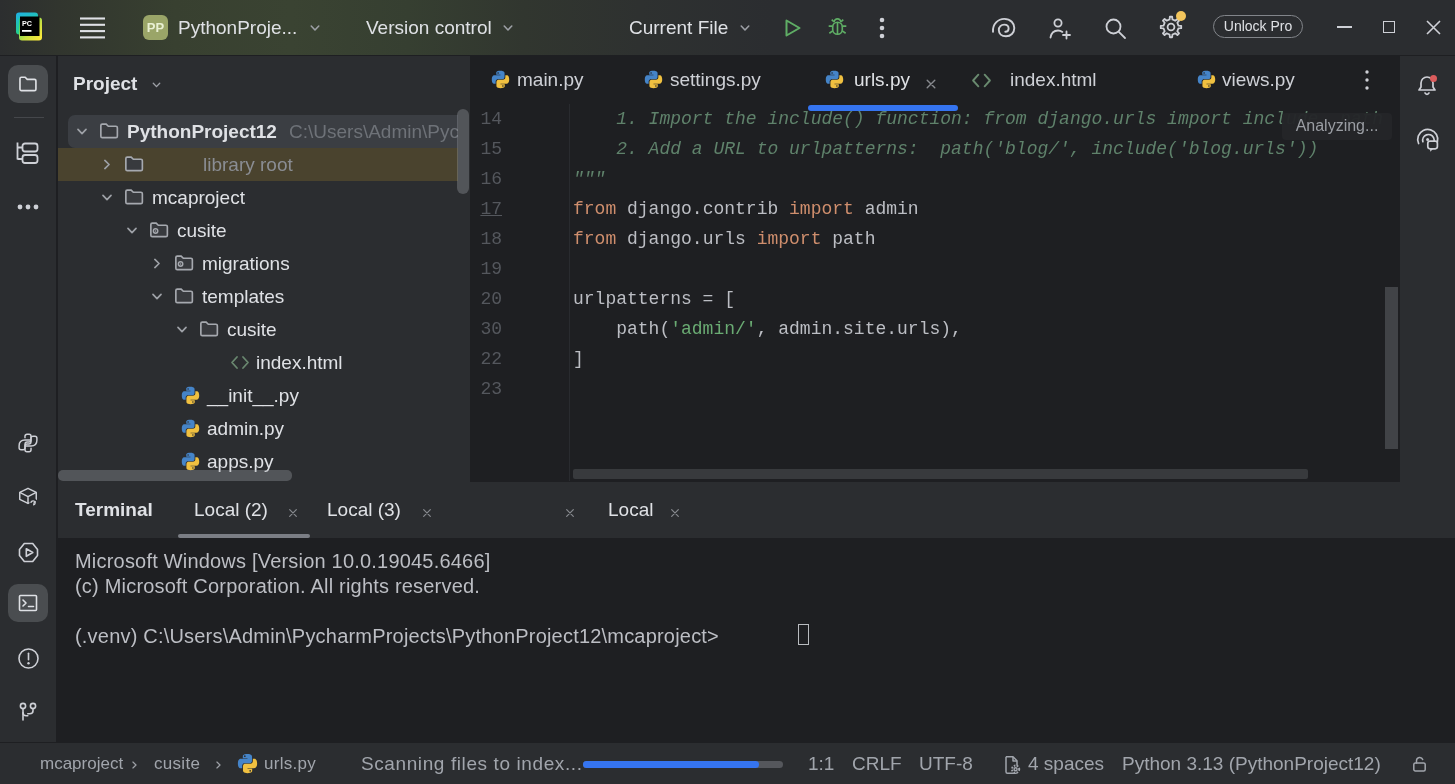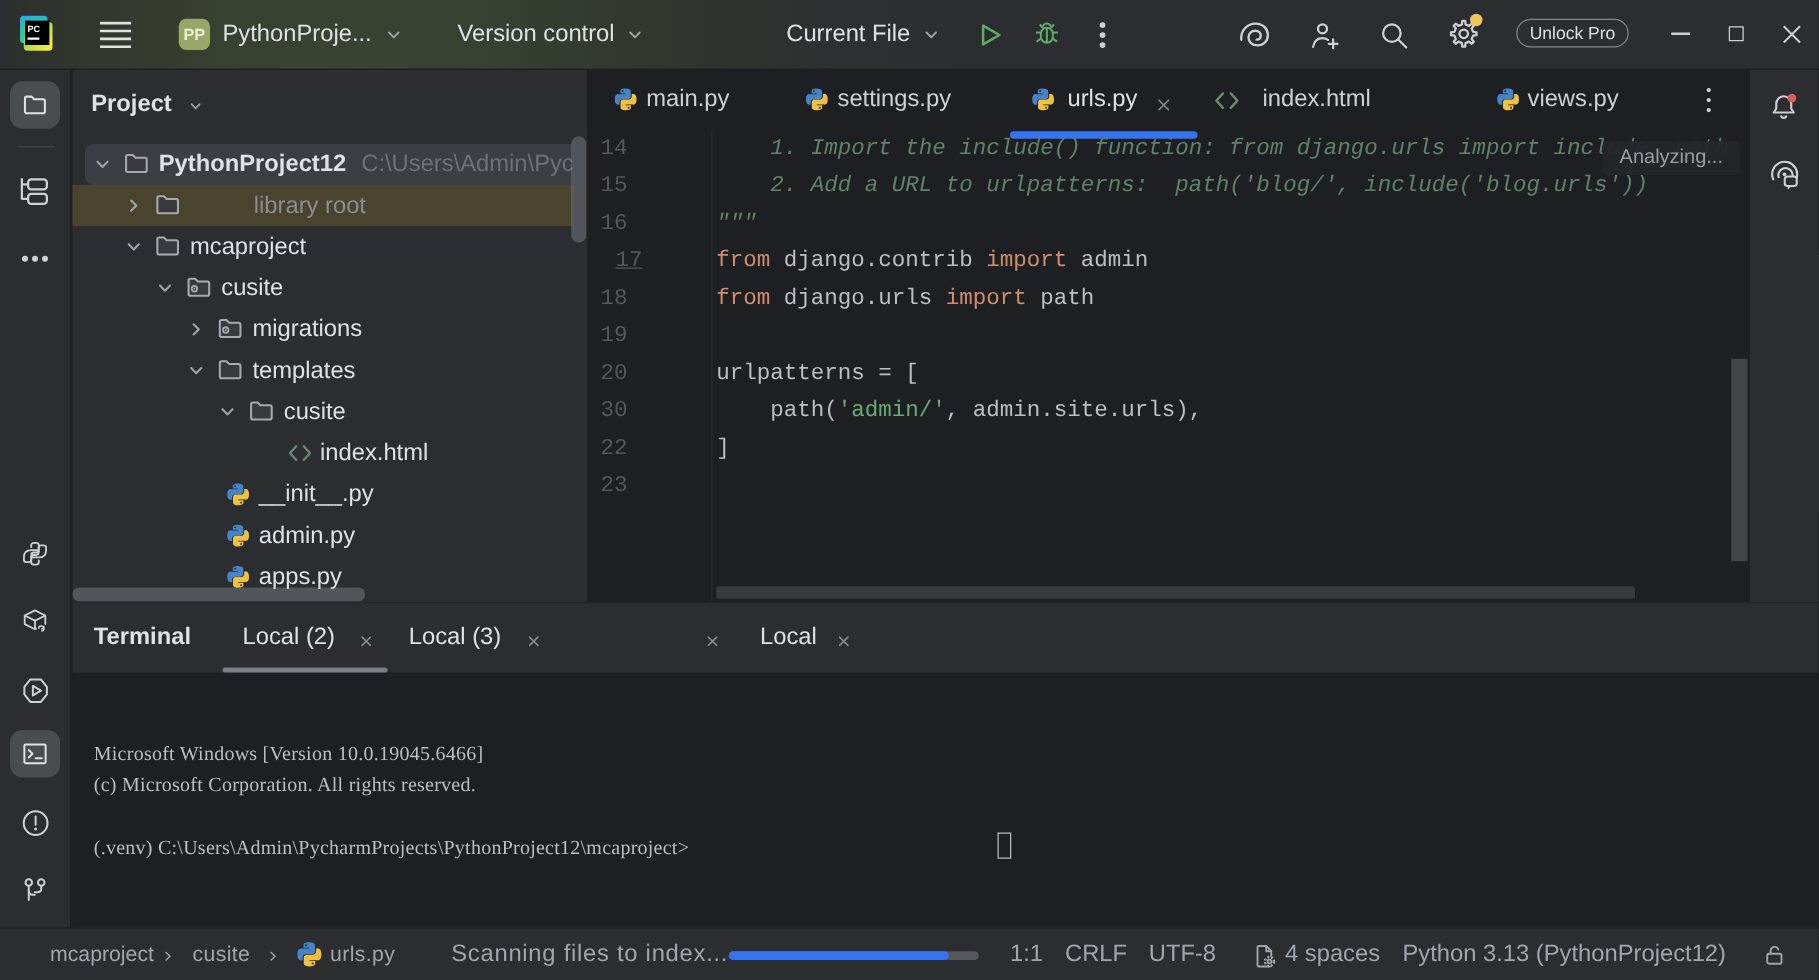--- a/index.html
+++ b/index.html
@@ -36,21 +36,21 @@
 .str { color:#6aab73; }
 
 
 #rightstripe { position:absolute; left:1400px; top:56px; width:55px; height:426px; background:#2b2d30; }
 
 
 #terminal { position:absolute; left:58px; top:482px; width:1397px; height:260px; background:#1e1f22; }
 #termtabs { position:absolute; left:0; top:0; width:1397px; height:56px; background:#2b2d30; }
 .ttab { position:absolute; top:0; height:56px; line-height:56px; font-size:19px; color:#dfe1e5; }
 #termbody { position:absolute; left:0; top:56px; width:1397px; height:204px;
-  font-family:Liberation Serif, serif; font-size:16px; letter-spacing:0.2px; line-height:25px; color:#bcbec4; white-space:pre;margin-top:42px; }
+  font-family:Liberation Sans, sans-serif; font-size:20px; letter-spacing:0.2px; line-height:25px; color:#bcbec4; white-space:pre; }
 
 
 #statusbar { position:absolute; left:0; top:742px; width:1455px; height:42px; background:#2b2d30; border-top:1px solid #1e1f22; }
 .st { position:absolute; top:0; height:42px; line-height:42px; font-size:19px; color:#a1a5ac; }
 .stb { position:absolute; top:0; height:42px; line-height:42px; font-size:17px; color:#a1a5ac; }
 </style>
 </head>
 <body>
 <div id="stage">
 <svg width="0" height="0" style="position:absolute">
@@ -411,21 +411,21 @@
             <circle cx="3" cy="19" r="1.7"></circle>
           </g>
     </svg>
   </div>
 
   <div class="abs" style="left:99px;top:48px;width:1px;height:377px;background:#292b2f;"></div>
 
   <div class="lnum" style="left:0;top:48px;">14</div>
   <div class="lnum" style="left:0;top:78px;">15</div>
   <div class="lnum" style="left:0;top:108px;">16</div>
-  <div class="lnum" style="left:12px;top:138px;text-decoration:underline;">17</div>
+  <div class="lnum" style="left:0;top:138px;text-decoration:underline;">17</div>
   <div class="lnum" style="left:0;top:168px;">18</div>
   <div class="lnum" style="left:0;top:198px;">19</div>
   <div class="lnum" style="left:0;top:228px;">20</div>
   <div class="lnum" style="left:0;top:258px;">30</div>
   <div class="lnum" style="left:0;top:288px;">22</div>
   <div class="lnum" style="left:0;top:318px;">23</div>
 
   <div class="code cmt" style="left:103px;top:48px;">    1. Import the include() function: from django.urls import include, path</div>
   <div class="code cmt" style="left:103px;top:78px;">    2. Add a URL to urlpatterns:  path('blog/', include('blog.urls'))</div>
   <div class="code cmt" style="left:103px;top:108px;">"""</div>

